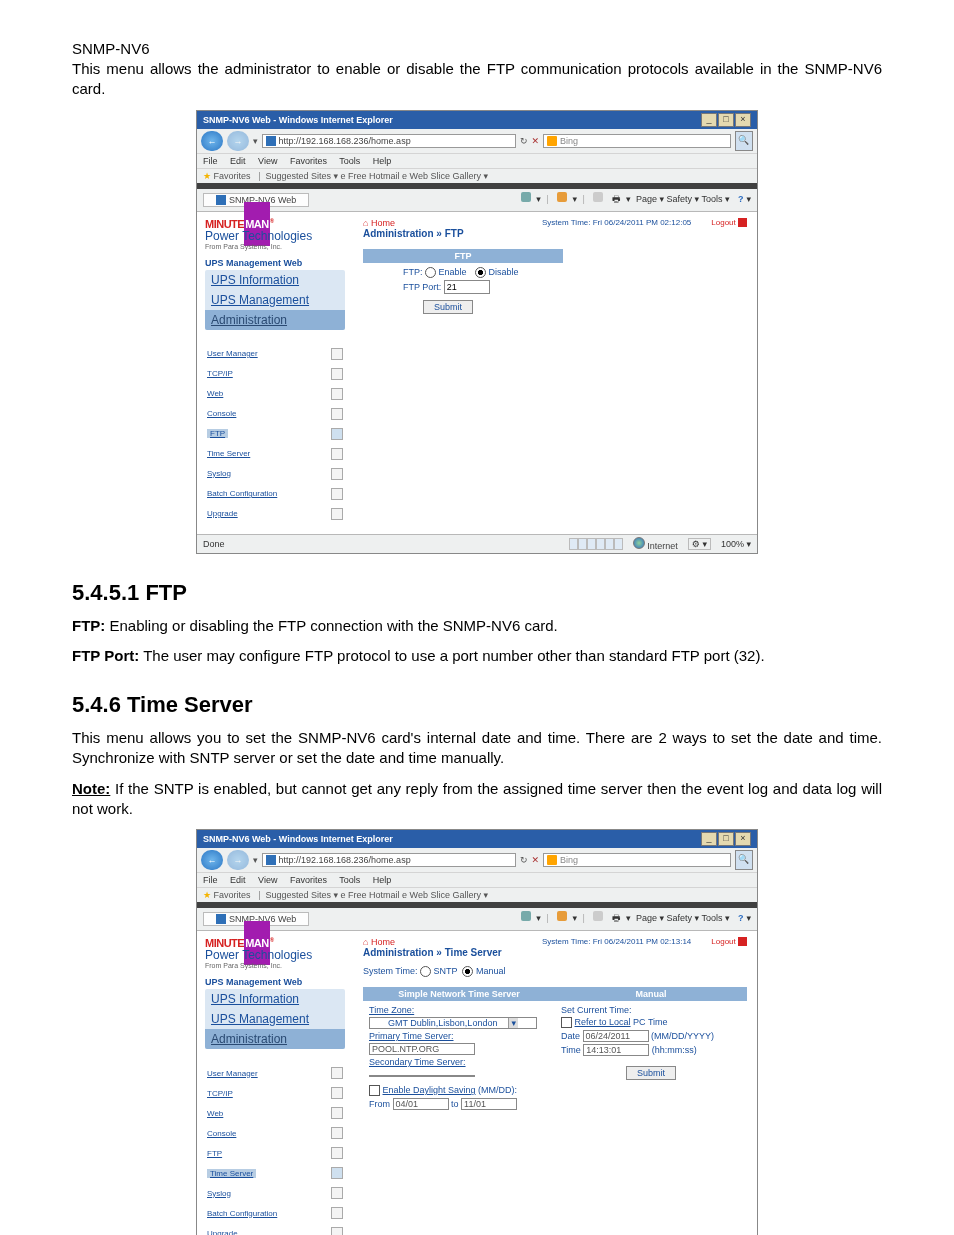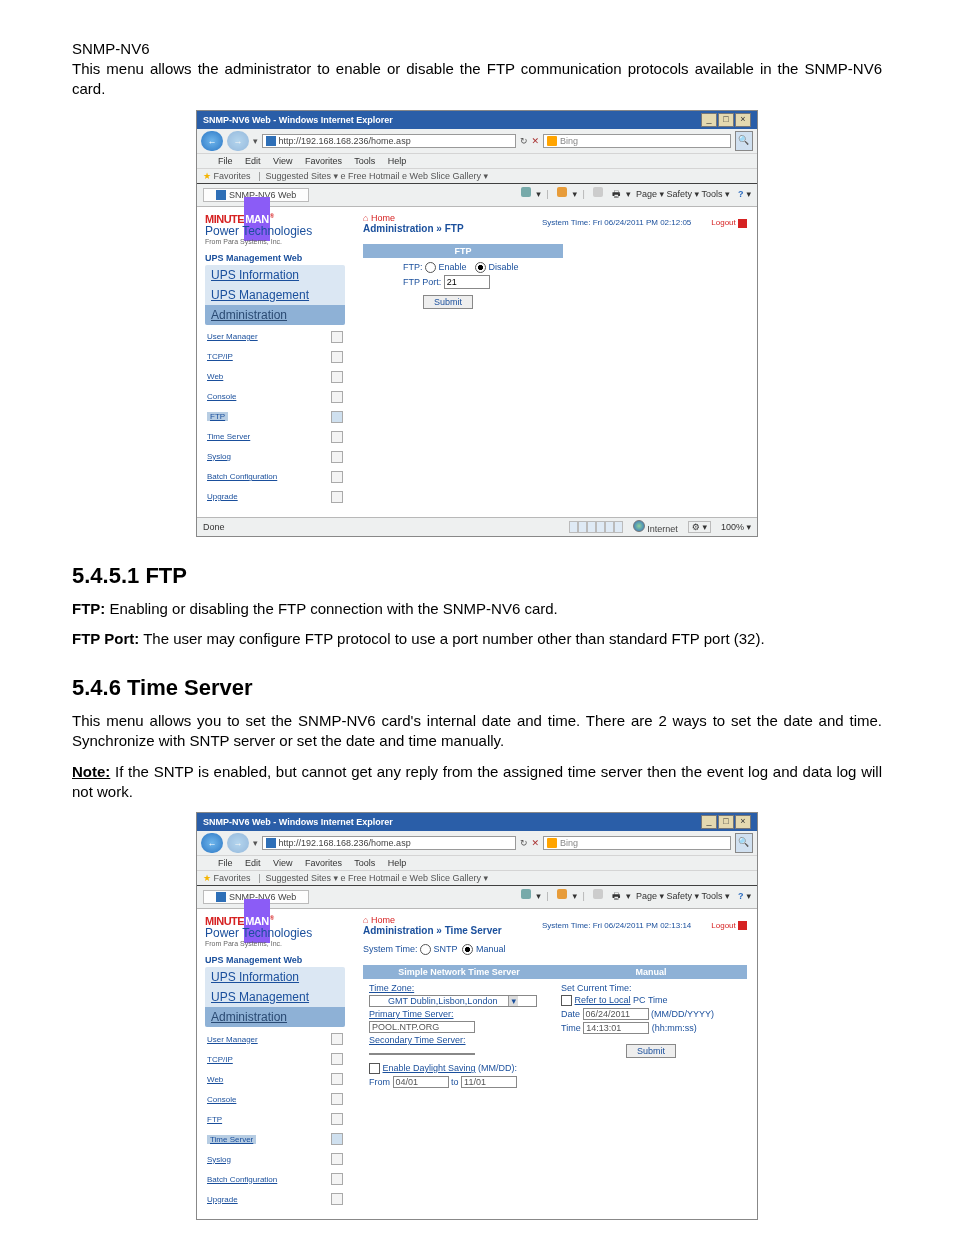--- a/index.html
+++ b/index.html
@@ -12,48 +12,48 @@
   .shot{width:560px;margin:8px auto 24px auto;border:1px solid #888;font-size:9px;color:#444;background:#fff}
   .titlebar{background:linear-gradient(#2a5ea8,#2a5ea8);color:#fff;padding:2px 6px;display:flex;align-items:center;justify-content:space-between;font-weight:bold}
   .titlebar .wbtns span{display:inline-block;width:14px;height:12px;background:#e4d9b0;margin-left:1px;border:1px solid #777;text-align:center;line-height:10px;color:#333;font-weight:normal}
   .addr{display:flex;align-items:center;gap:4px;padding:2px 4px;border-bottom:1px solid #d4d4d4;background:#eef0f0}
   .navbtn{width:22px;height:20px;border-radius:11px;background:radial-gradient(#6fb6ec,#2b76c4);display:inline-flex;align-items:center;justify-content:center;color:#fff;font-weight:bold}
   .urlbox{flex:1;border:1px solid #999;background:#fff;padding:1px 3px;display:flex;align-items:center;gap:3px}
   .gico{width:10px;height:10px;background:#2e6fb7;display:inline-block}
   .srch{width:180px;border:1px solid #999;background:#fff;padding:1px 3px;display:flex;align-items:center;gap:3px;color:#888}
   .bico{width:10px;height:10px;background:#ffa400;display:inline-block;border-radius:1px}
   .go{width:16px;height:18px;background:#d0e0f0;border:1px solid #888;color:#35628f;text-align:center;line-height:16px}
-  .menubar{padding:2px 21px;border-bottom:1px solid #d4d4d4;background:#eef0f0}
+  .menubar{padding:2px 6px;border-bottom:1px solid #d4d4d4;background:#eef0f0}
   .menubar span{margin-right:10px;color:#333}
-  .favbar{padding:2px 6px;border-bottom:1px solid #404040;background:#eef0f0;color:#555}
+  .favbar{padding:2px 6px;border-bottom:6px solid #404040;background:#eef0f0;color:#555}
   .favbar .star{color:#f5b400}
   .tabbar{padding:3px 6px;border-bottom:1px solid #b8b8b8;background:#eef0f0;display:flex;justify-content:space-between;align-items:center}
   .tab{border:1px solid #bbb;background:#fdfdfd;padding:1px 12px;display:inline-flex;align-items:center;gap:3px}
   .tabbar .tools{color:#333}
   .tabbar .tools span{margin:0 3px}
   .tabbar .tools .sep{color:#aaa}
   .ti{width:10px;height:10px;display:inline-block;background:#7aa;border-radius:2px}
   .body{display:flex;min-height:300px}
   .side{width:140px;background:#fff;border-right:0px solid #eee;padding:6px 8px 10px 8px}
   .logo{font-family:Arial;font-weight:bold;color:#d62222;font-size:11px;letter-spacing:-0.5px}
   .logo .m{color:#d62222}
-  .logo .a{background:#8b5cf6;color:#fff;padding:16px 1px}
+  .logo .a{background:#a21caf;color:#fff;padding:16px 1px}
   .slog{color:#1a4f9c;font-weight:normal;font-size:12px;margin-top:-1px}
   .slog2{color:#666;font-size:7px}
   .navhead{color:#1a4f9c;font-weight:bold;font-size:9px;margin:8px 0 2px}
   .navbox{background:#dbe7f3;border:0;border-radius:2px;overflow:hidden}
   .navbox .nr{padding:3px 6px;color:#1a4f9c;text-decoration:underline;font-size:12px}
   .navbox .nr.act{background:#8eb1d6;color:#2a4a73}
-  .navlist{margin-top:2px}
+  .navlist{margin-top:14px}
   .ni{display:flex;justify-content:space-between;align-items:center;padding:4px 2px;color:#225;font-size:8px}
   .ni a{color:#1a4f9c;text-decoration:underline}
   .ni.cur a{background:#b7cde3;padding:0 3px}
   .exp{width:10px;height:10px;border:1px solid #aaa;display:inline-block;background:#f4f4f4}
   .main{flex:1;padding:6px 10px;position:relative}
-  .mh{display:flex;justify-content:space-between;align-items:center}
+  .mh{display:flex;justify-content:space-between;align-items:flex-start}
   .mh .l a{color:#d62222;text-decoration:none;font-size:9px}
   .mh .l .home::before{content:"⌂ ";color:#d62222}
   .mh .l .crumb{color:#1a4f9c;font-weight:bold;font-size:10px}
   .mh .r{color:#1a4f9c;font-size:8px}
   .mh .r a{color:#d62222;float:right;margin-left:20px}
   .lock{width:9px;height:9px;display:inline-block;background:#d62222;vertical-align:middle}
   .panelhdr{background:#8eb1d6;color:#fff;font-weight:bold;text-align:center;padding:2px 0;margin:10px 0 4px;font-size:9px}
   .ftpform{color:#1a4f9c;font-size:9px;padding-left:40px}
   .ftpform .row{margin:2px 0}
   .ftpform input[type=text]{border:1px solid #888;font-size:9px;width:40px}

